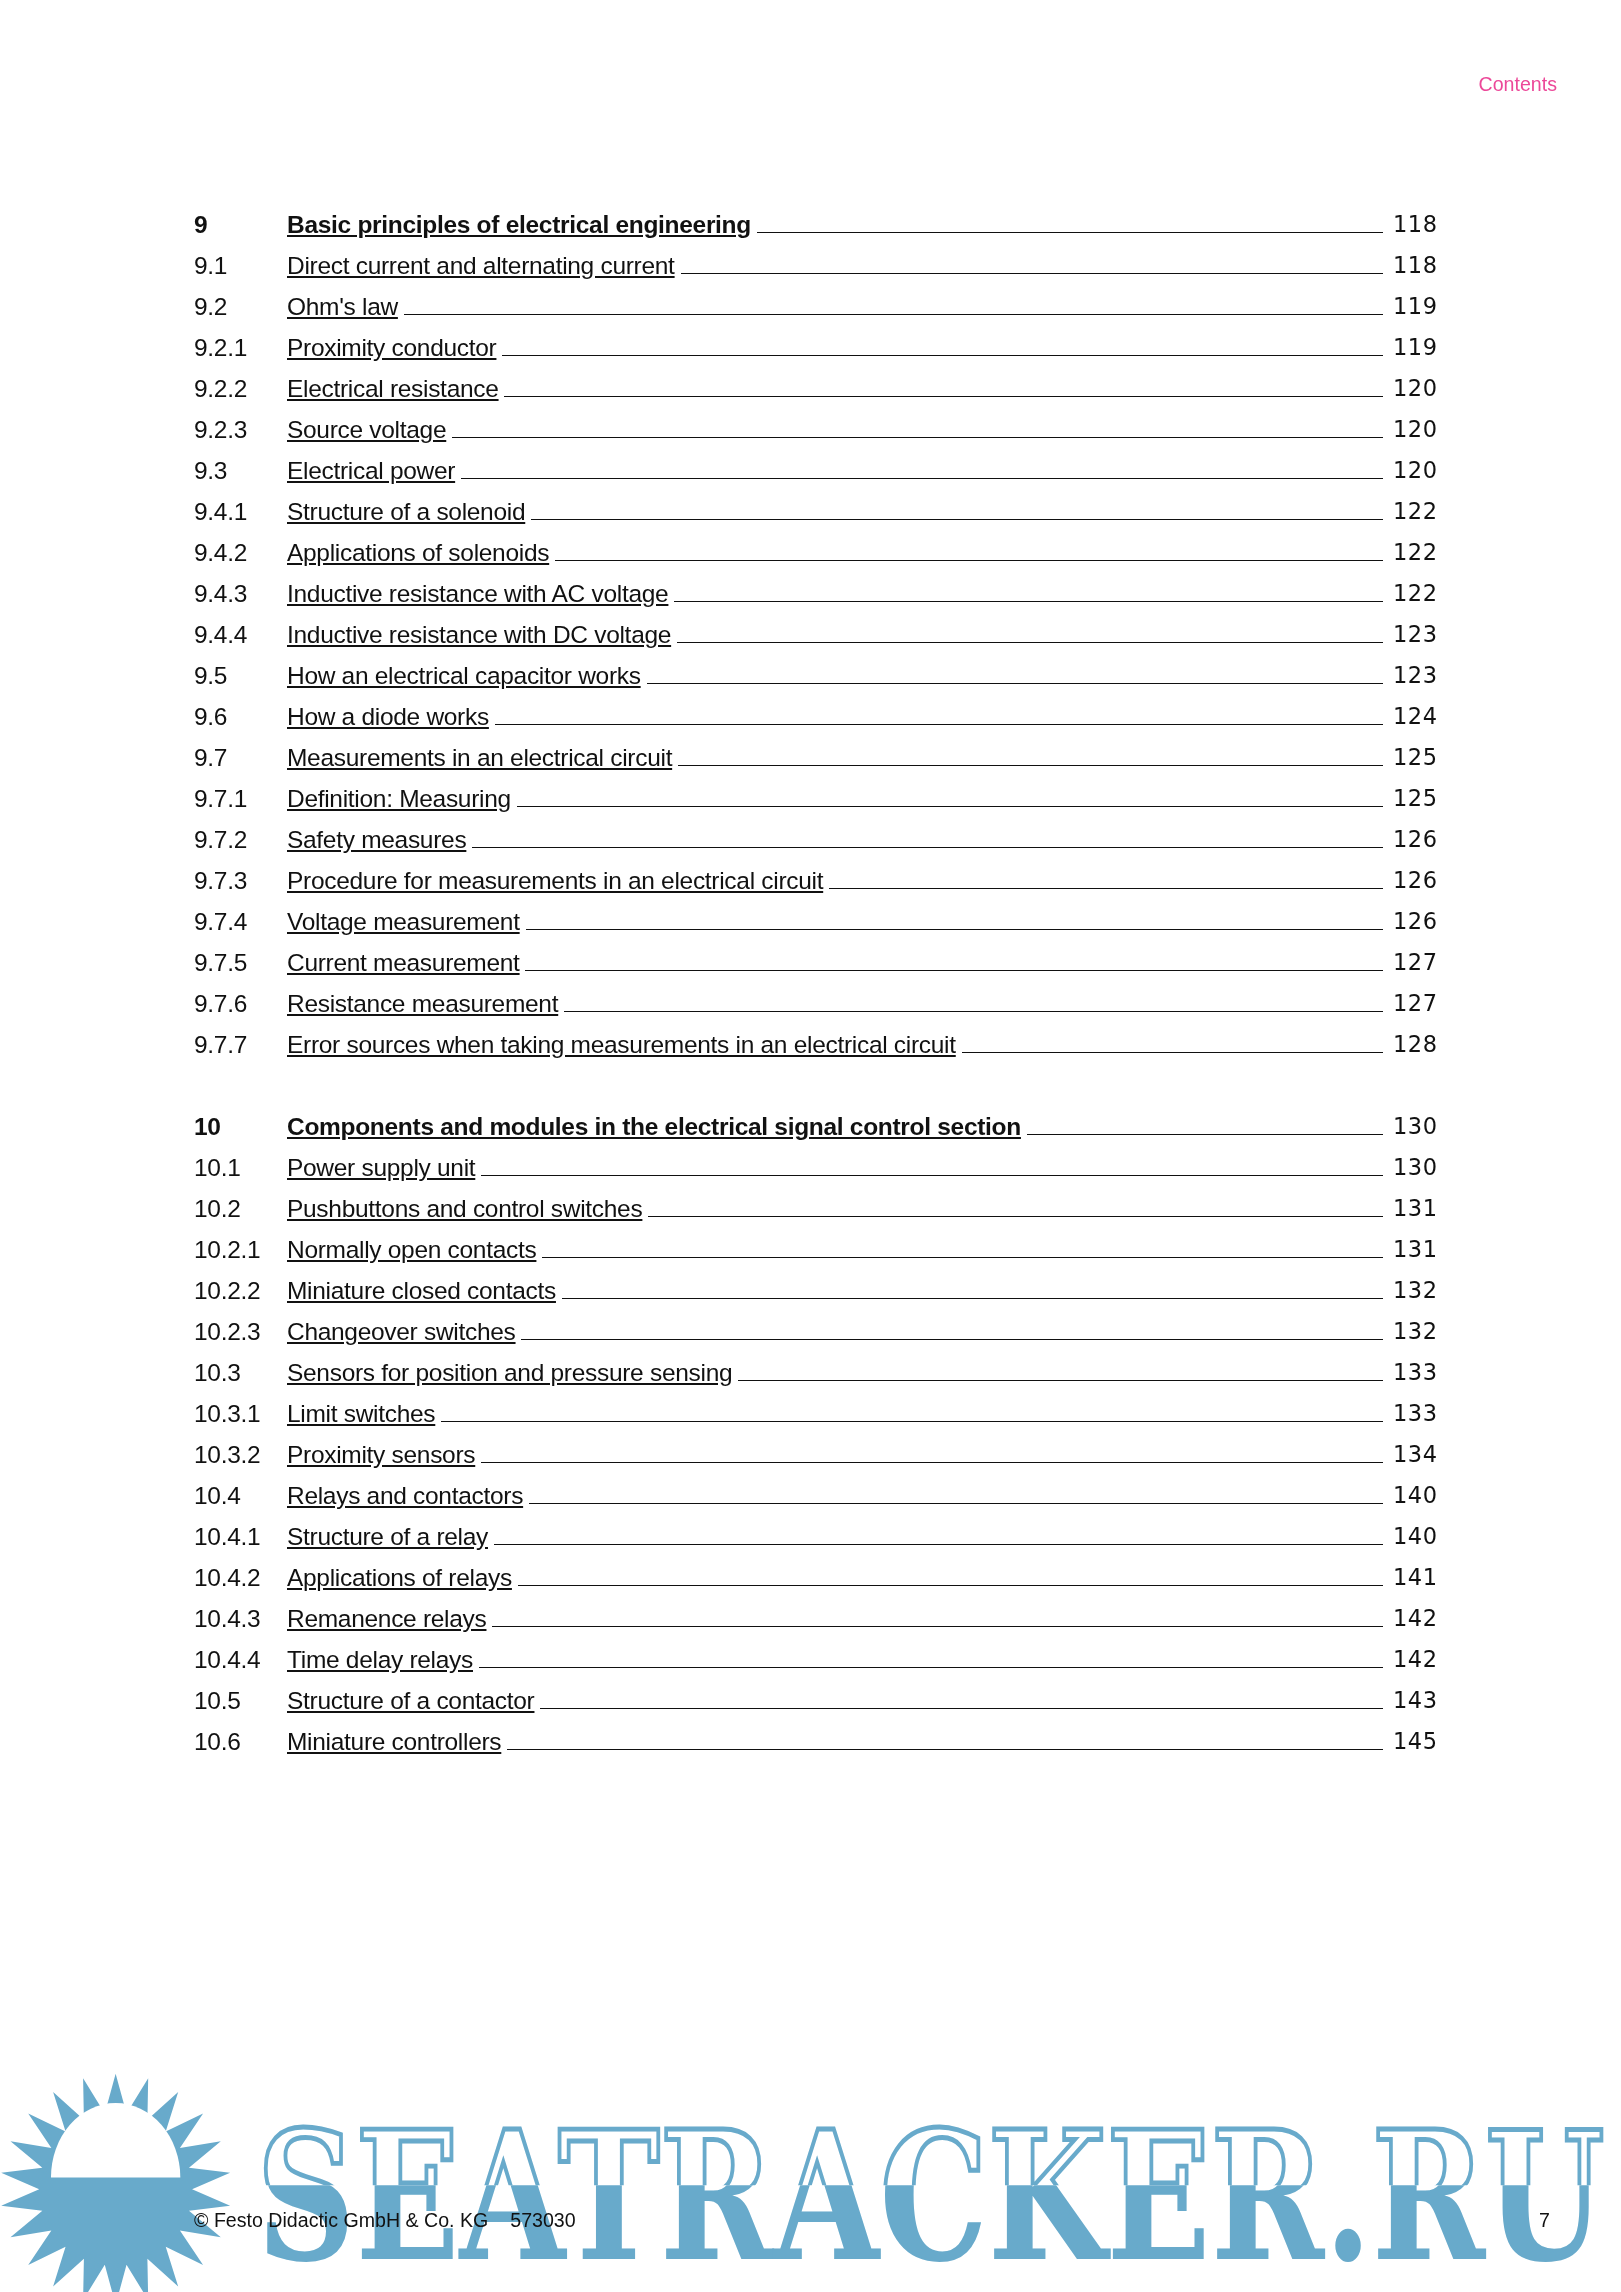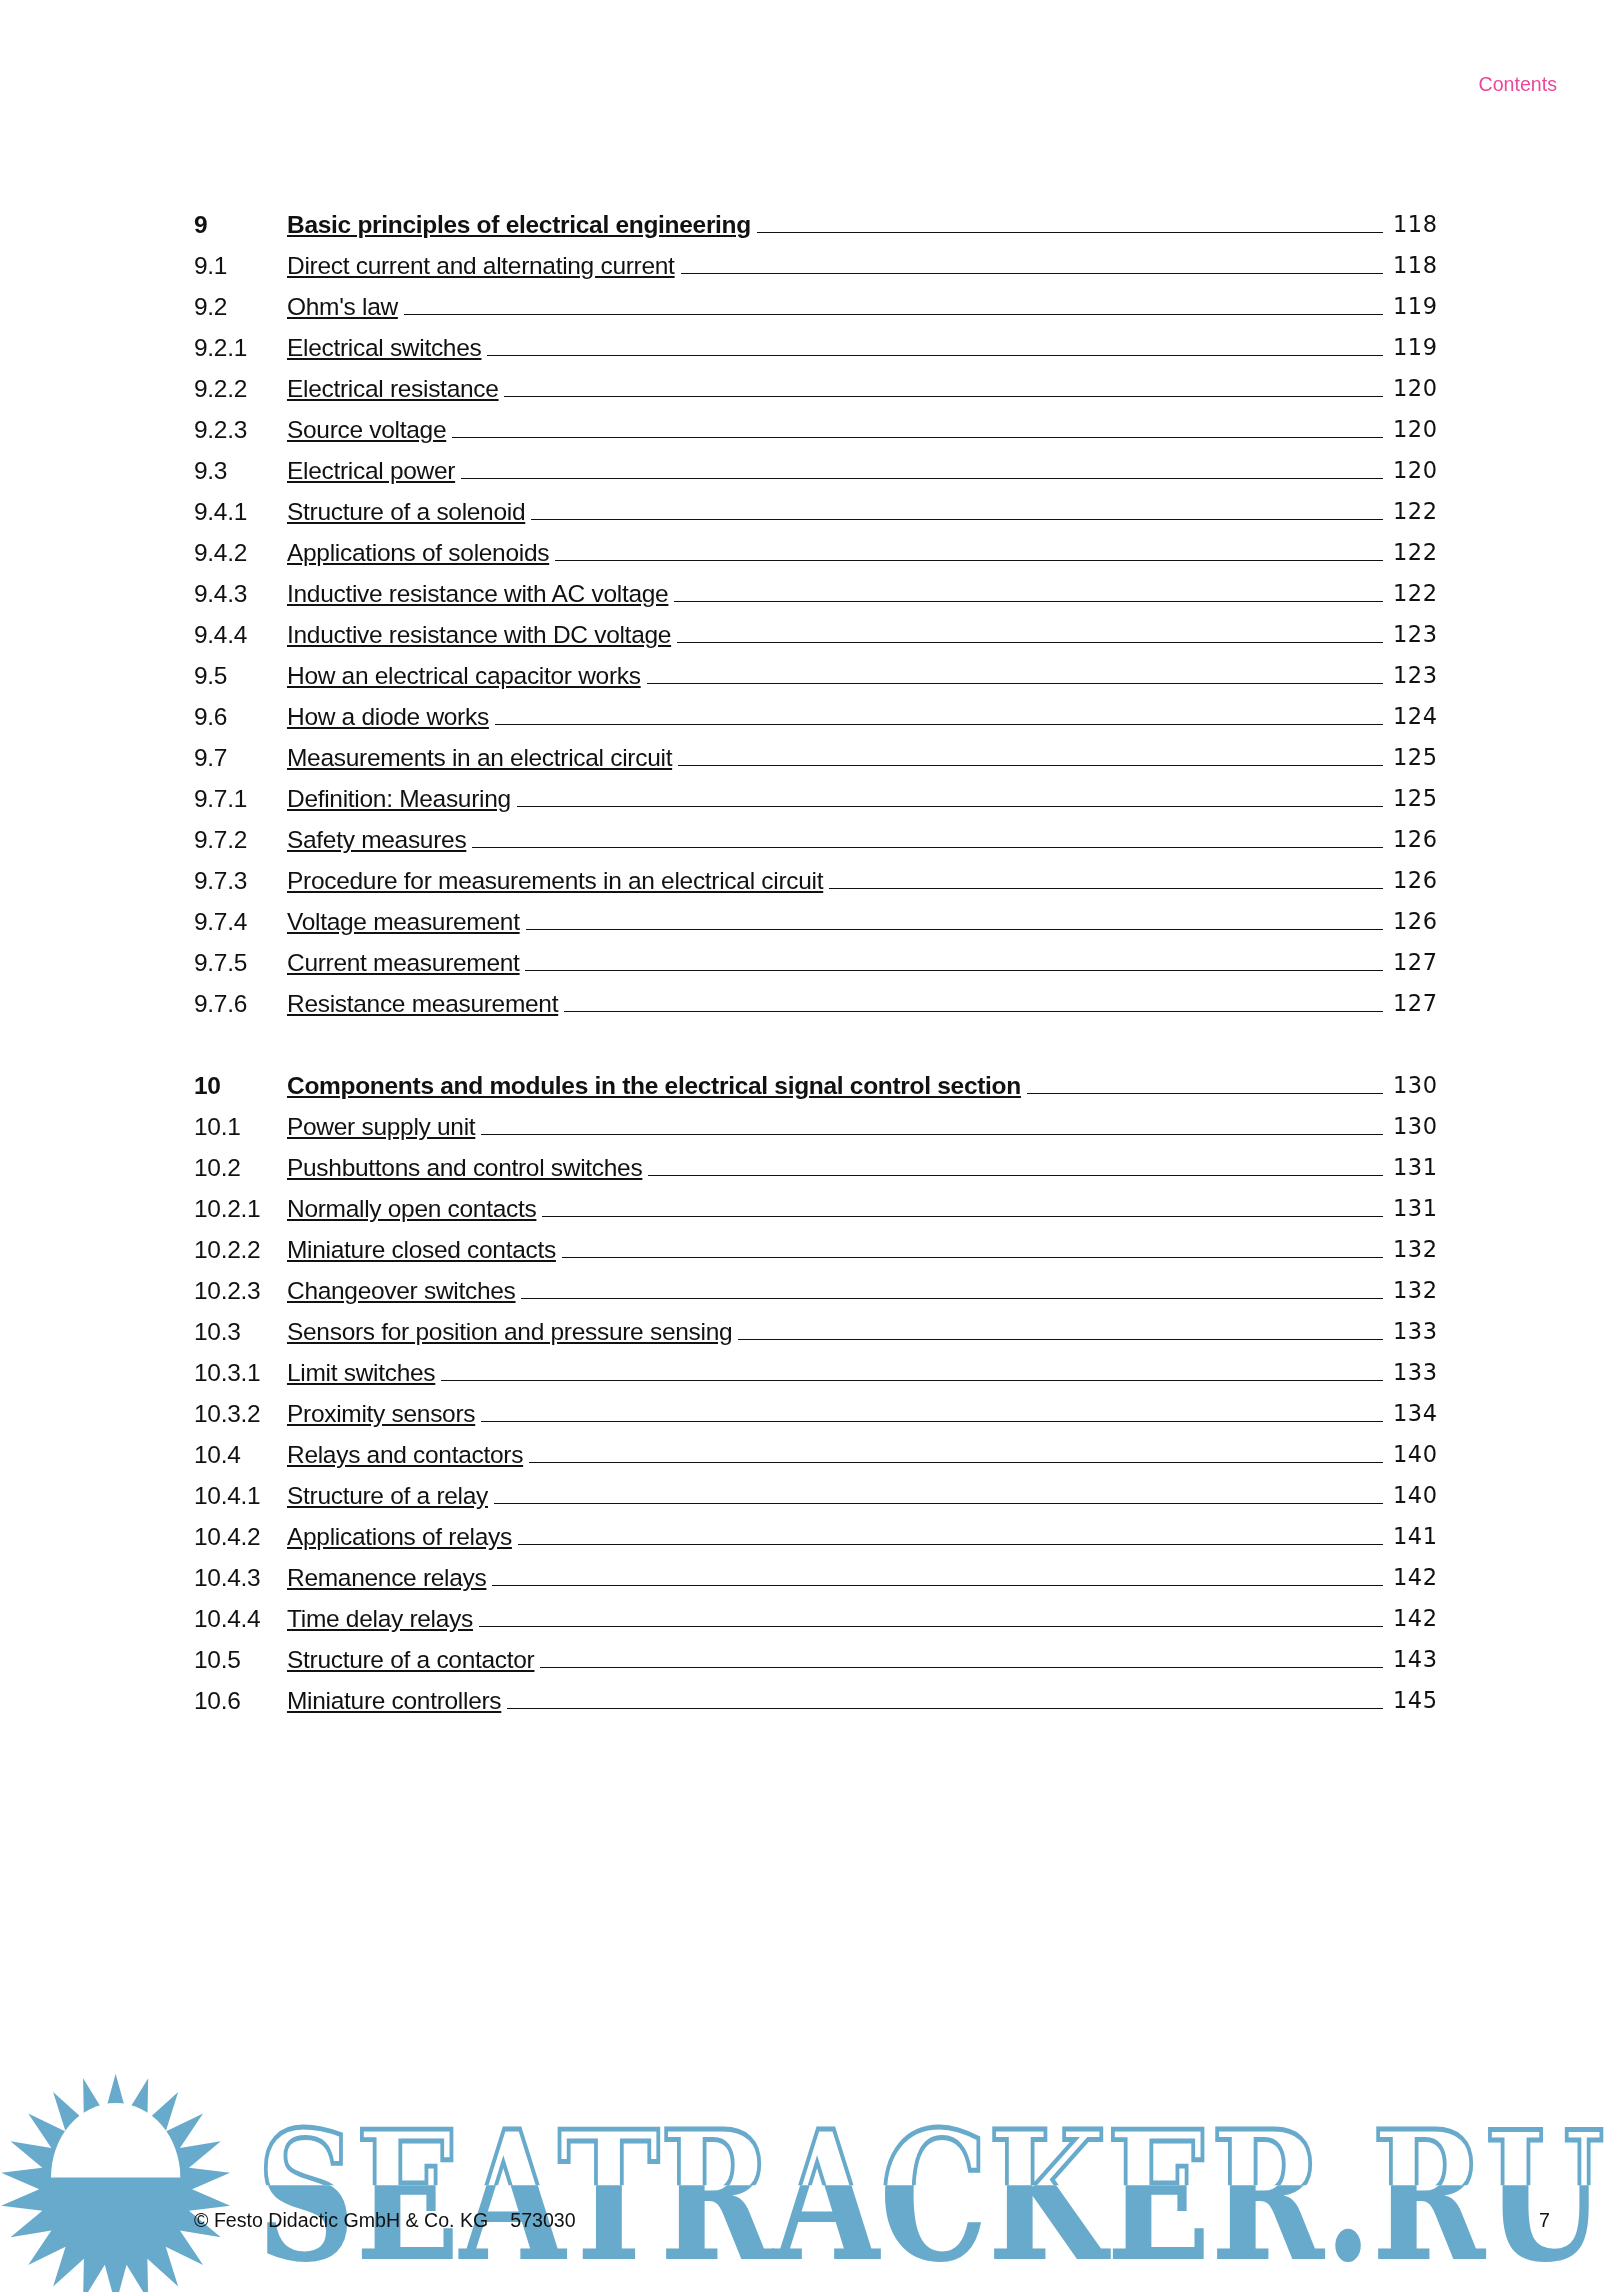--- a/index.html
+++ b/index.html
@@ -42,21 +42,21 @@
         <span class="page">118</span>
       </div>
       <div class="toc-row">
         <span class="num">9.2</span>
         <span class="title">Ohm's law</span>
         <span class="leader"></span>
         <span class="page">119</span>
       </div>
       <div class="toc-row">
         <span class="num">9.2.1</span>
-        <span class="title">Electrical switches</span>
+        <span class="title">Proximity conductor</span>
         <span class="leader"></span>
         <span class="page">119</span>
       </div>
       <div class="toc-row">
         <span class="num">9.2.2</span>
         <span class="title">Electrical resistance</span>
         <span class="leader"></span>
         <span class="page">120</span>
       </div>
       <div class="toc-row">
@@ -141,20 +141,26 @@
         <span class="num">9.7.5</span>
         <span class="title">Current measurement</span>
         <span class="leader"></span>
         <span class="page">127</span>
       </div>
       <div class="toc-row">
         <span class="num">9.7.6</span>
         <span class="title">Resistance measurement</span>
         <span class="leader"></span>
         <span class="page">127</span>
+      </div>
+      <div class="toc-row">
+        <span class="num">9.7.7</span>
+        <span class="title">Error sources when taking measurements in an electrical circuit</span>
+        <span class="leader"></span>
+        <span class="page">128</span>
       </div>
     </div>
     <div class="toc-section">
       <div class="toc-row chapter">
         <span class="num">10</span>
         <span class="title">Components and modules in the electrical signal control section</span>
         <span class="leader"></span>
         <span class="page">130</span>
       </div>
       <div class="toc-row">

